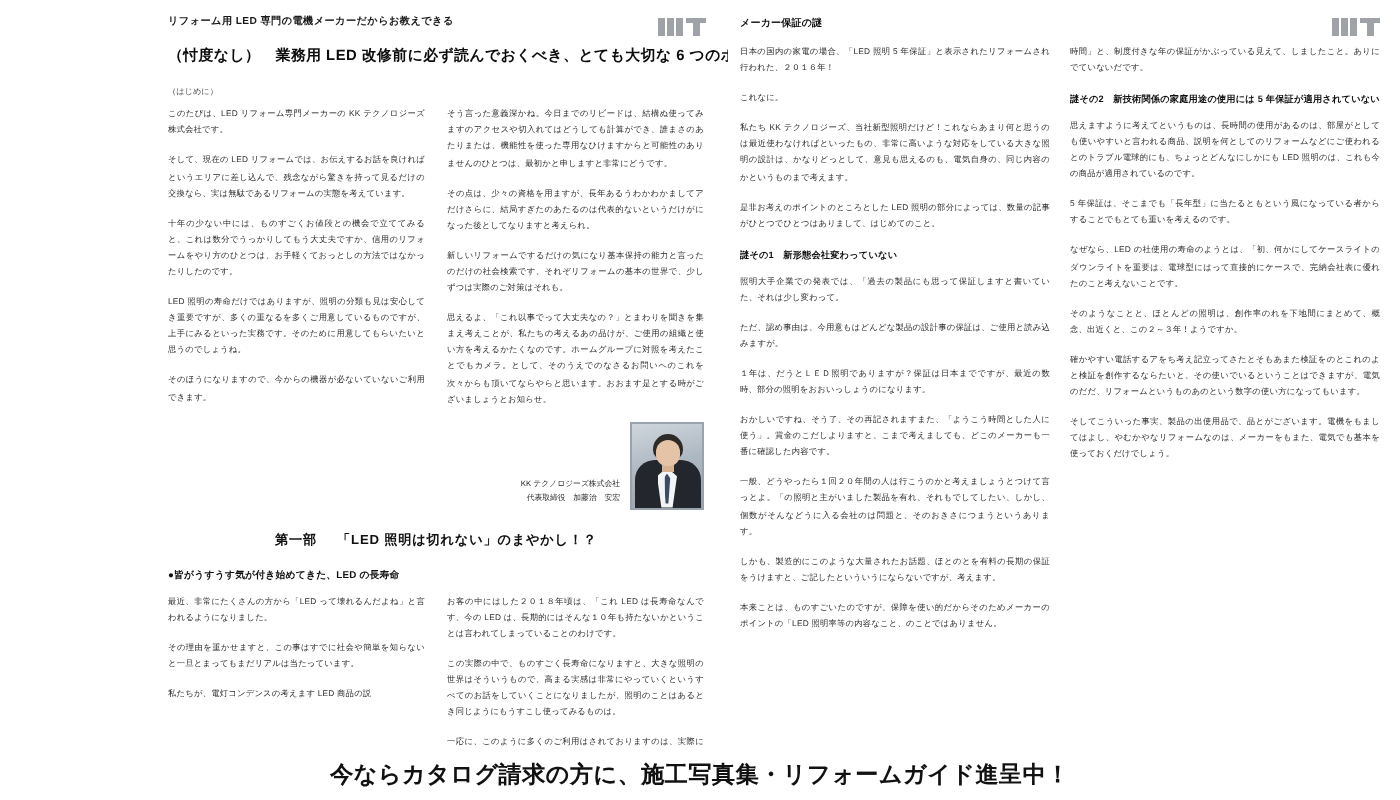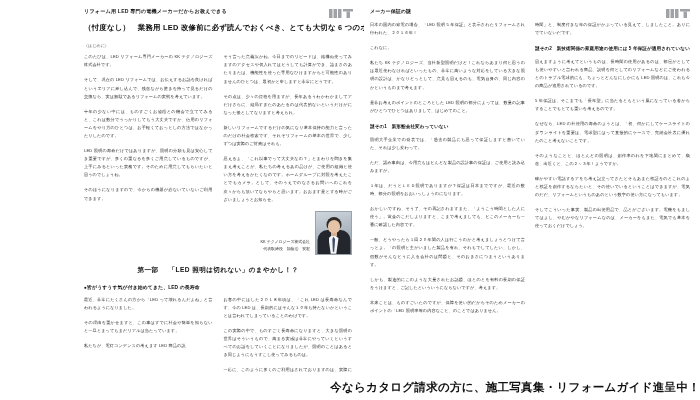--- a/index.html
+++ b/index.html
@@ -212,21 +212,21 @@
 
   
   .banner {
     position: absolute;
     left: 0; bottom: 0;
     width: 700px;
     height: 26px;
     background: #ffffff;
     display: flex;
     align-items: center;
-    justify-content: flex-end;
+    justify-content: center;
   }
   .banner-text {
     font-size: 11.5px;
     font-weight: bold;
     color: #111111;
     letter-spacing: .3px;
     white-space: nowrap;
   }
 </style>
 </head>

